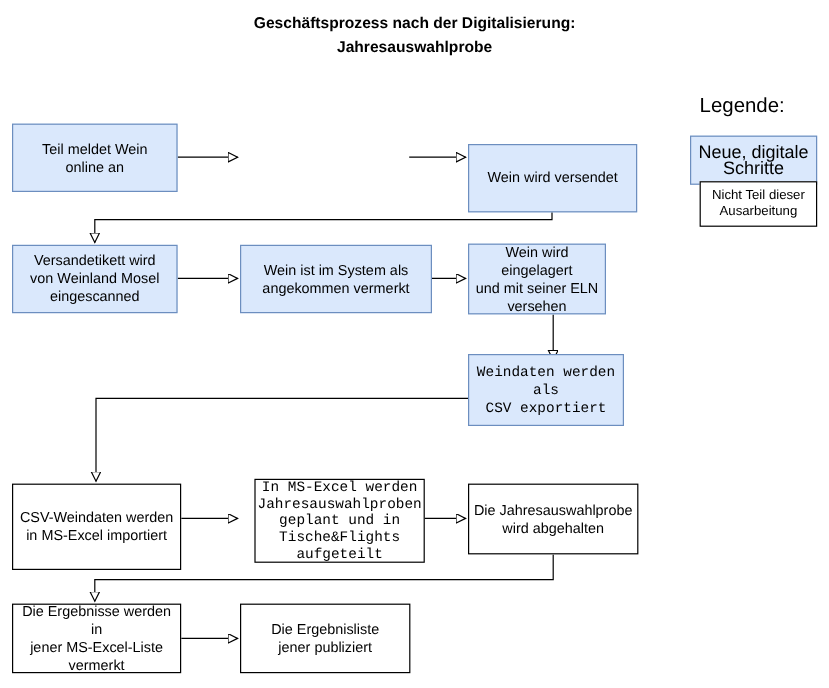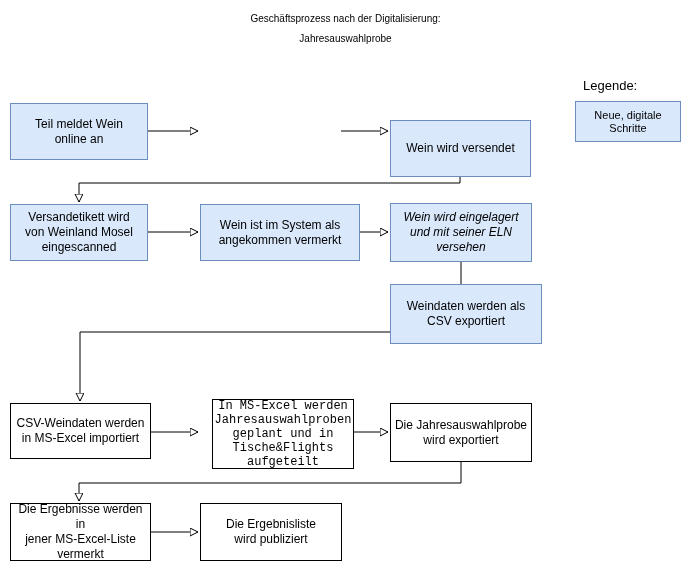--- a/index.html
+++ b/index.html
@@ -13,22 +13,22 @@
     background: #ffffff;
     overflow: hidden;
   }
 
   .title {
     position: absolute;
     left: 0;
     top: 9px;
     width: 691px;
     text-align: center;
-    font-size: 10px;
-    font-weight: normal;
+    font-size: 13px;
+    font-weight: bold;
     line-height: 20px;
     white-space: pre-line;
   }
 
   .node {
     position: absolute;
     display: flex;
     align-items: center;
     justify-content: center;
     text-align: center;
@@ -45,35 +45,35 @@
     background: var(--plain-fill, #ffffff);
     border: 1px solid var(--plain-border, #000000);
   }
 
   
   .n0  { left: 10px;  top: 103px; width: 138px; height: 57px; }
   .n1  { left: 200px; top: 103px; width: 141px; height: 57px; }
   .n2  { left: 390px; top: 120px; width: 141px; height: 57px; }
   .n3  { left: 10px;  top: 204px; width: 138px; height: 57px; }
   .n4  { left: 200px; top: 204px; width: 160px; height: 57px; }
-  .n5  { left: 390px; top: 203px; width: 142px; height: 59px; font-style: italic; }
-  .n6  { left: 390px; top: 284px; width: 152px; height: 60px; }
-  .n7  { left: 10px;  top: 403px; width: 141px; height: 56px; }
+  .n5  { left: 390px; top: 203px; width: 115px; height: 59px; }
+  .n6  { left: 390px; top: 295px; width: 130px; height: 60px; font-family: Liberation Mono, monospace; }
+  .n7  { left: 10px;  top: 403px; width: 141px; height: 72px; }
   .n8  { left: 212px; top: 399px; width: 142px; height: 70px; line-height: 14px; font-family: Liberation Mono, monospace; }
   .n9  { left: 390px; top: 403px; width: 142px; height: 59px; }
   .n10 { left: 10px;  top: 503px; width: 141px; height: 58px; }
   .n11 { left: 200px; top: 503px; width: 142px; height: 58px; }
 
   .legend-heading {
     position: absolute;
     left: 583px;
     top: 78px;
-    font-size: 13px;
+    font-size: 17px;
   }
-  .legend-digital { left: 575px; top: 101px; width: 106px; height: 41px; font-size: 11px; line-height: 13px; padding: 1px; }
+  .legend-digital { left: 575px; top: 113px; width: 106px; height: 41px; font-size: 15px; line-height: 13px; padding: 1px; }
   .legend-plain   { left: 583px; top: 151px; width: 98px;  height: 38px; font-size: 11px; line-height: 13px; padding: 1px; }
 
   svg.connectors {
     position: absolute;
     left: 0;
     top: 0;
     pointer-events: none;
   }
   svg.connectors path.edge {
     fill: none;
@@ -121,23 +121,25 @@
 versehen</div>
   <div class="node digital n6">Weindaten werden als
 CSV exportiert</div>
   <div class="node plain n7">CSV-Weindaten werden
 in MS-Excel importiert</div>
   <div class="node plain n8">In MS-Excel werden
 Jahresauswahlproben
 geplant und in
 Tische&amp;Flights aufgeteilt</div>
   <div class="node plain n9">Die Jahresauswahlprobe
-wird exportiert</div>
+wird abgehalten</div>
   <div class="node plain n10">Die Ergebnisse werden in
 jener MS-Excel-Liste
 vermerkt</div>
   <div class="node plain n11">Die Ergebnisliste
-wird publiziert</div>
+jener publiziert</div>
 
   <div class="legend-heading">Legende:</div>
   <div class="node digital legend-digital">Neue, digitale Schritte</div>
+  <div class="node plain legend-plain">Nicht Teil dieser
+Ausarbeitung</div>
 
 </div>
 
 </body></html>

